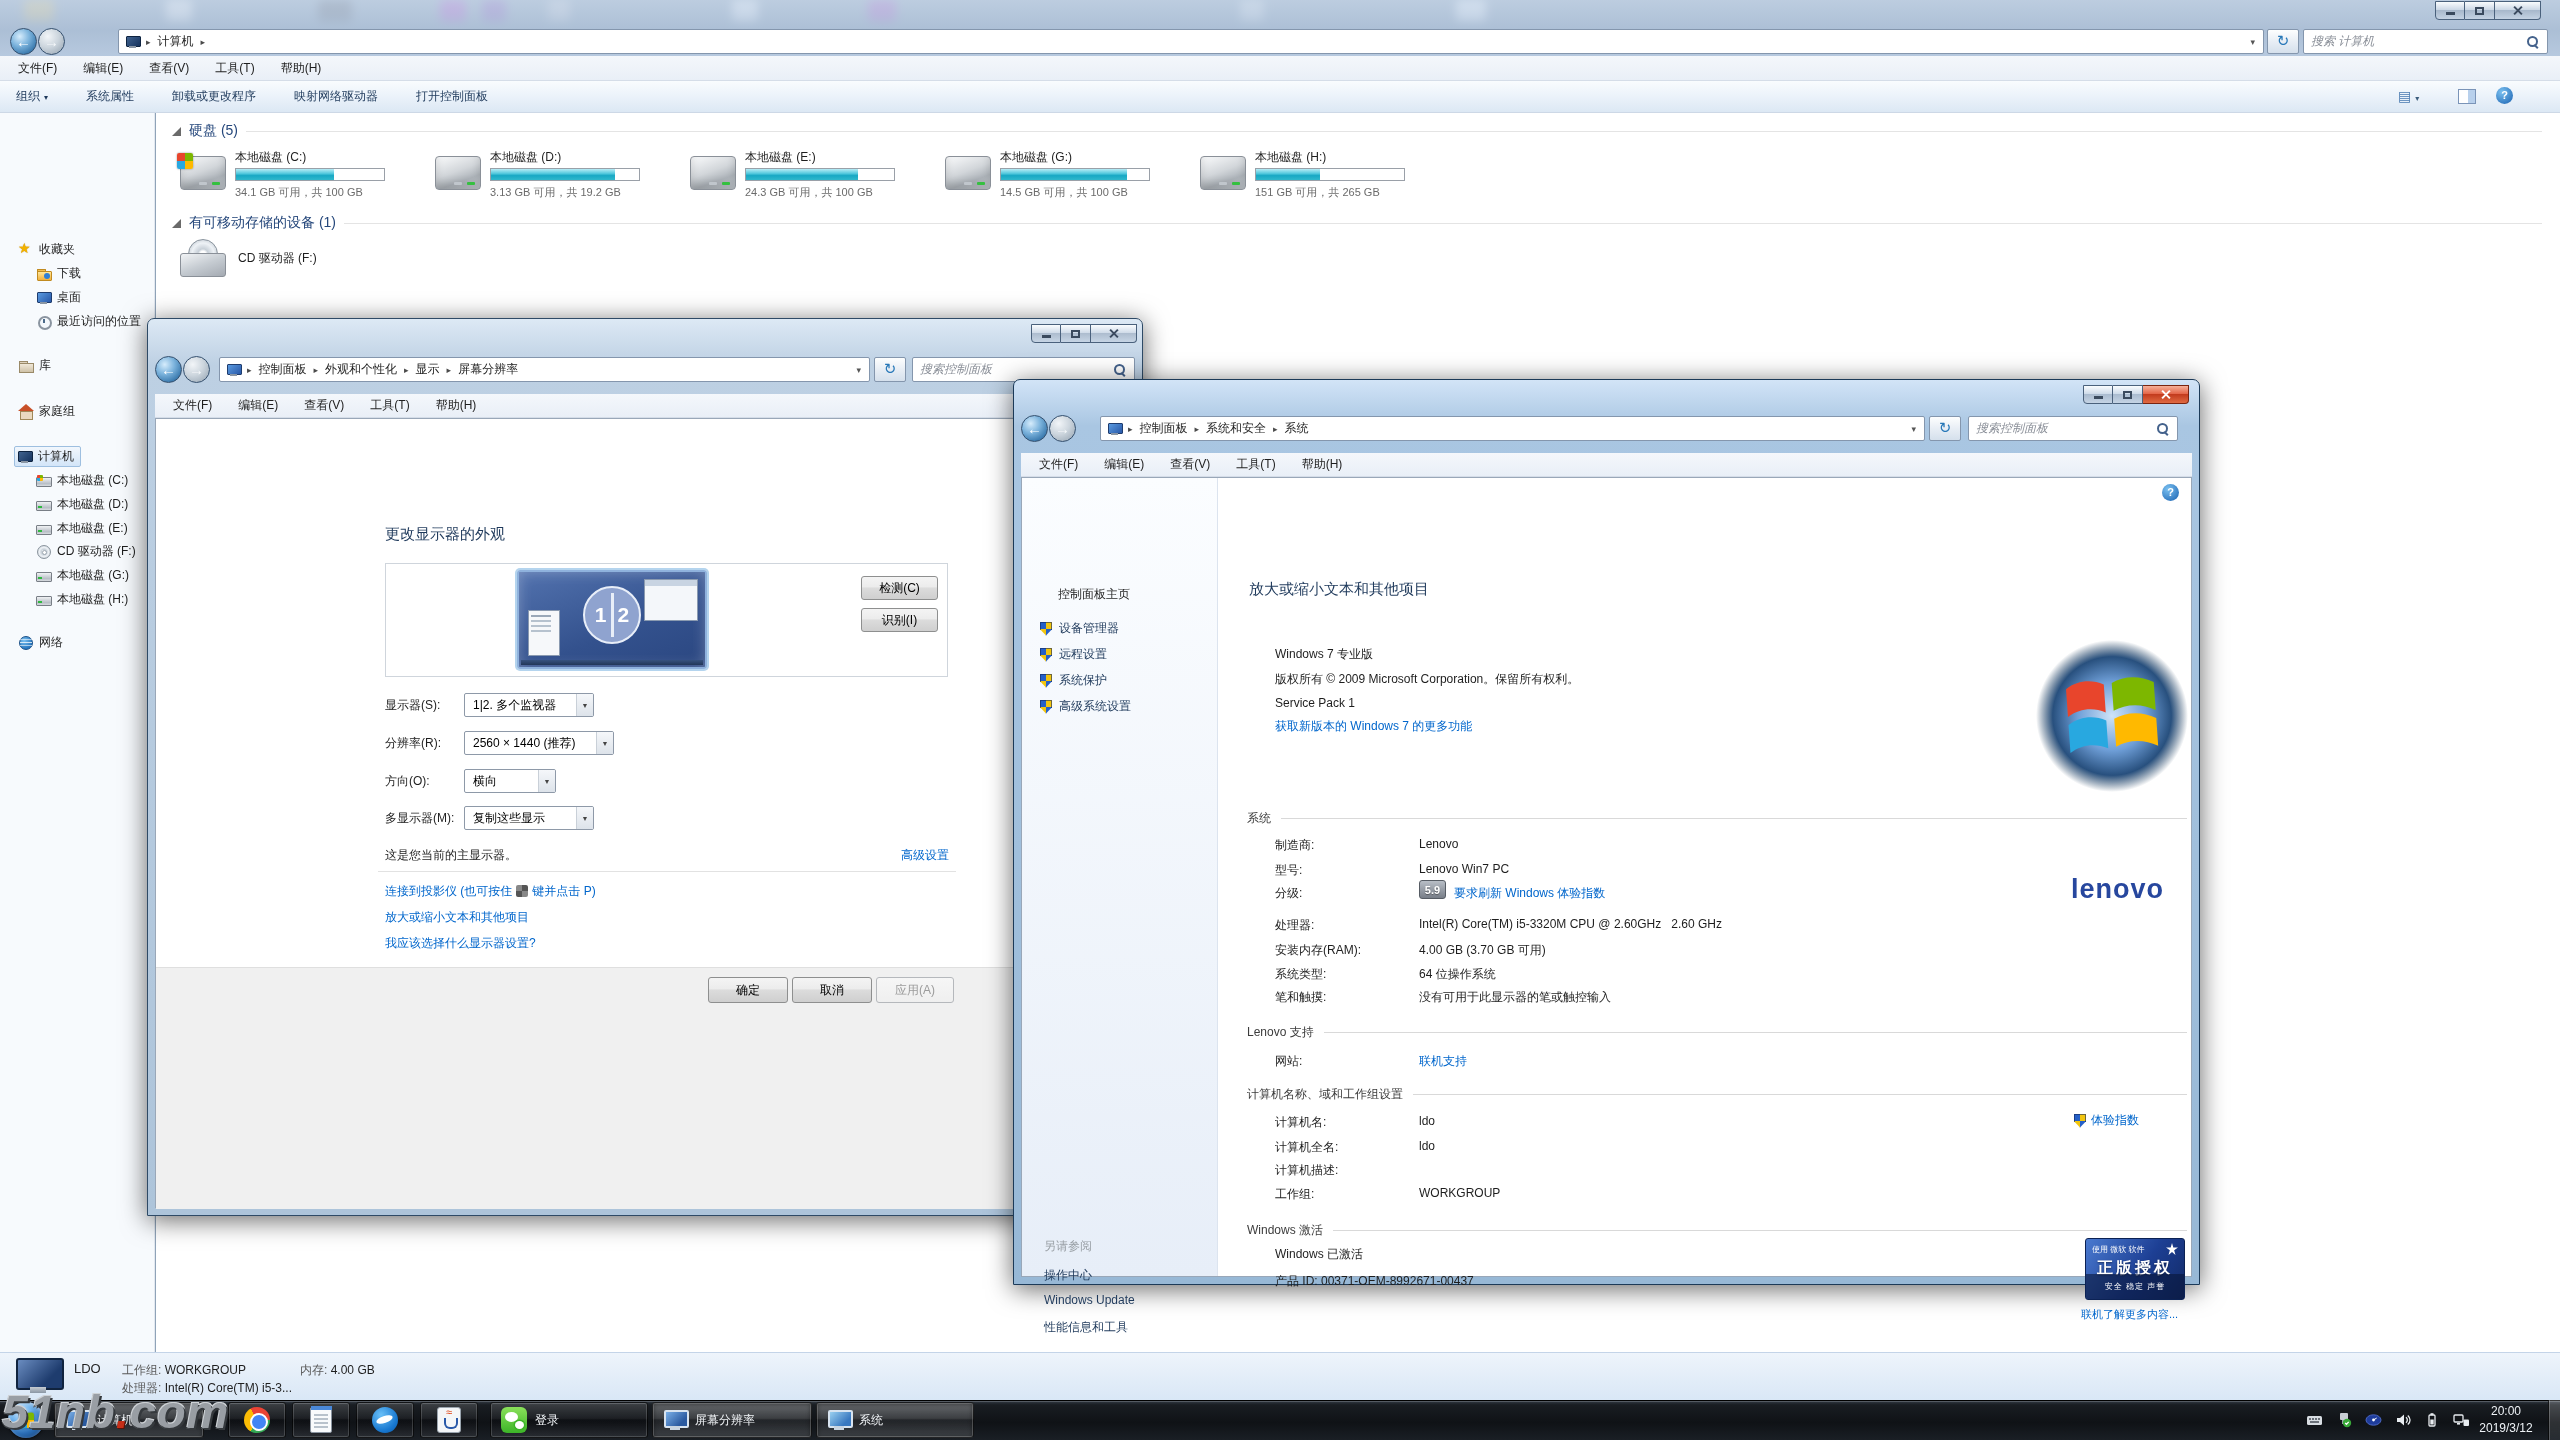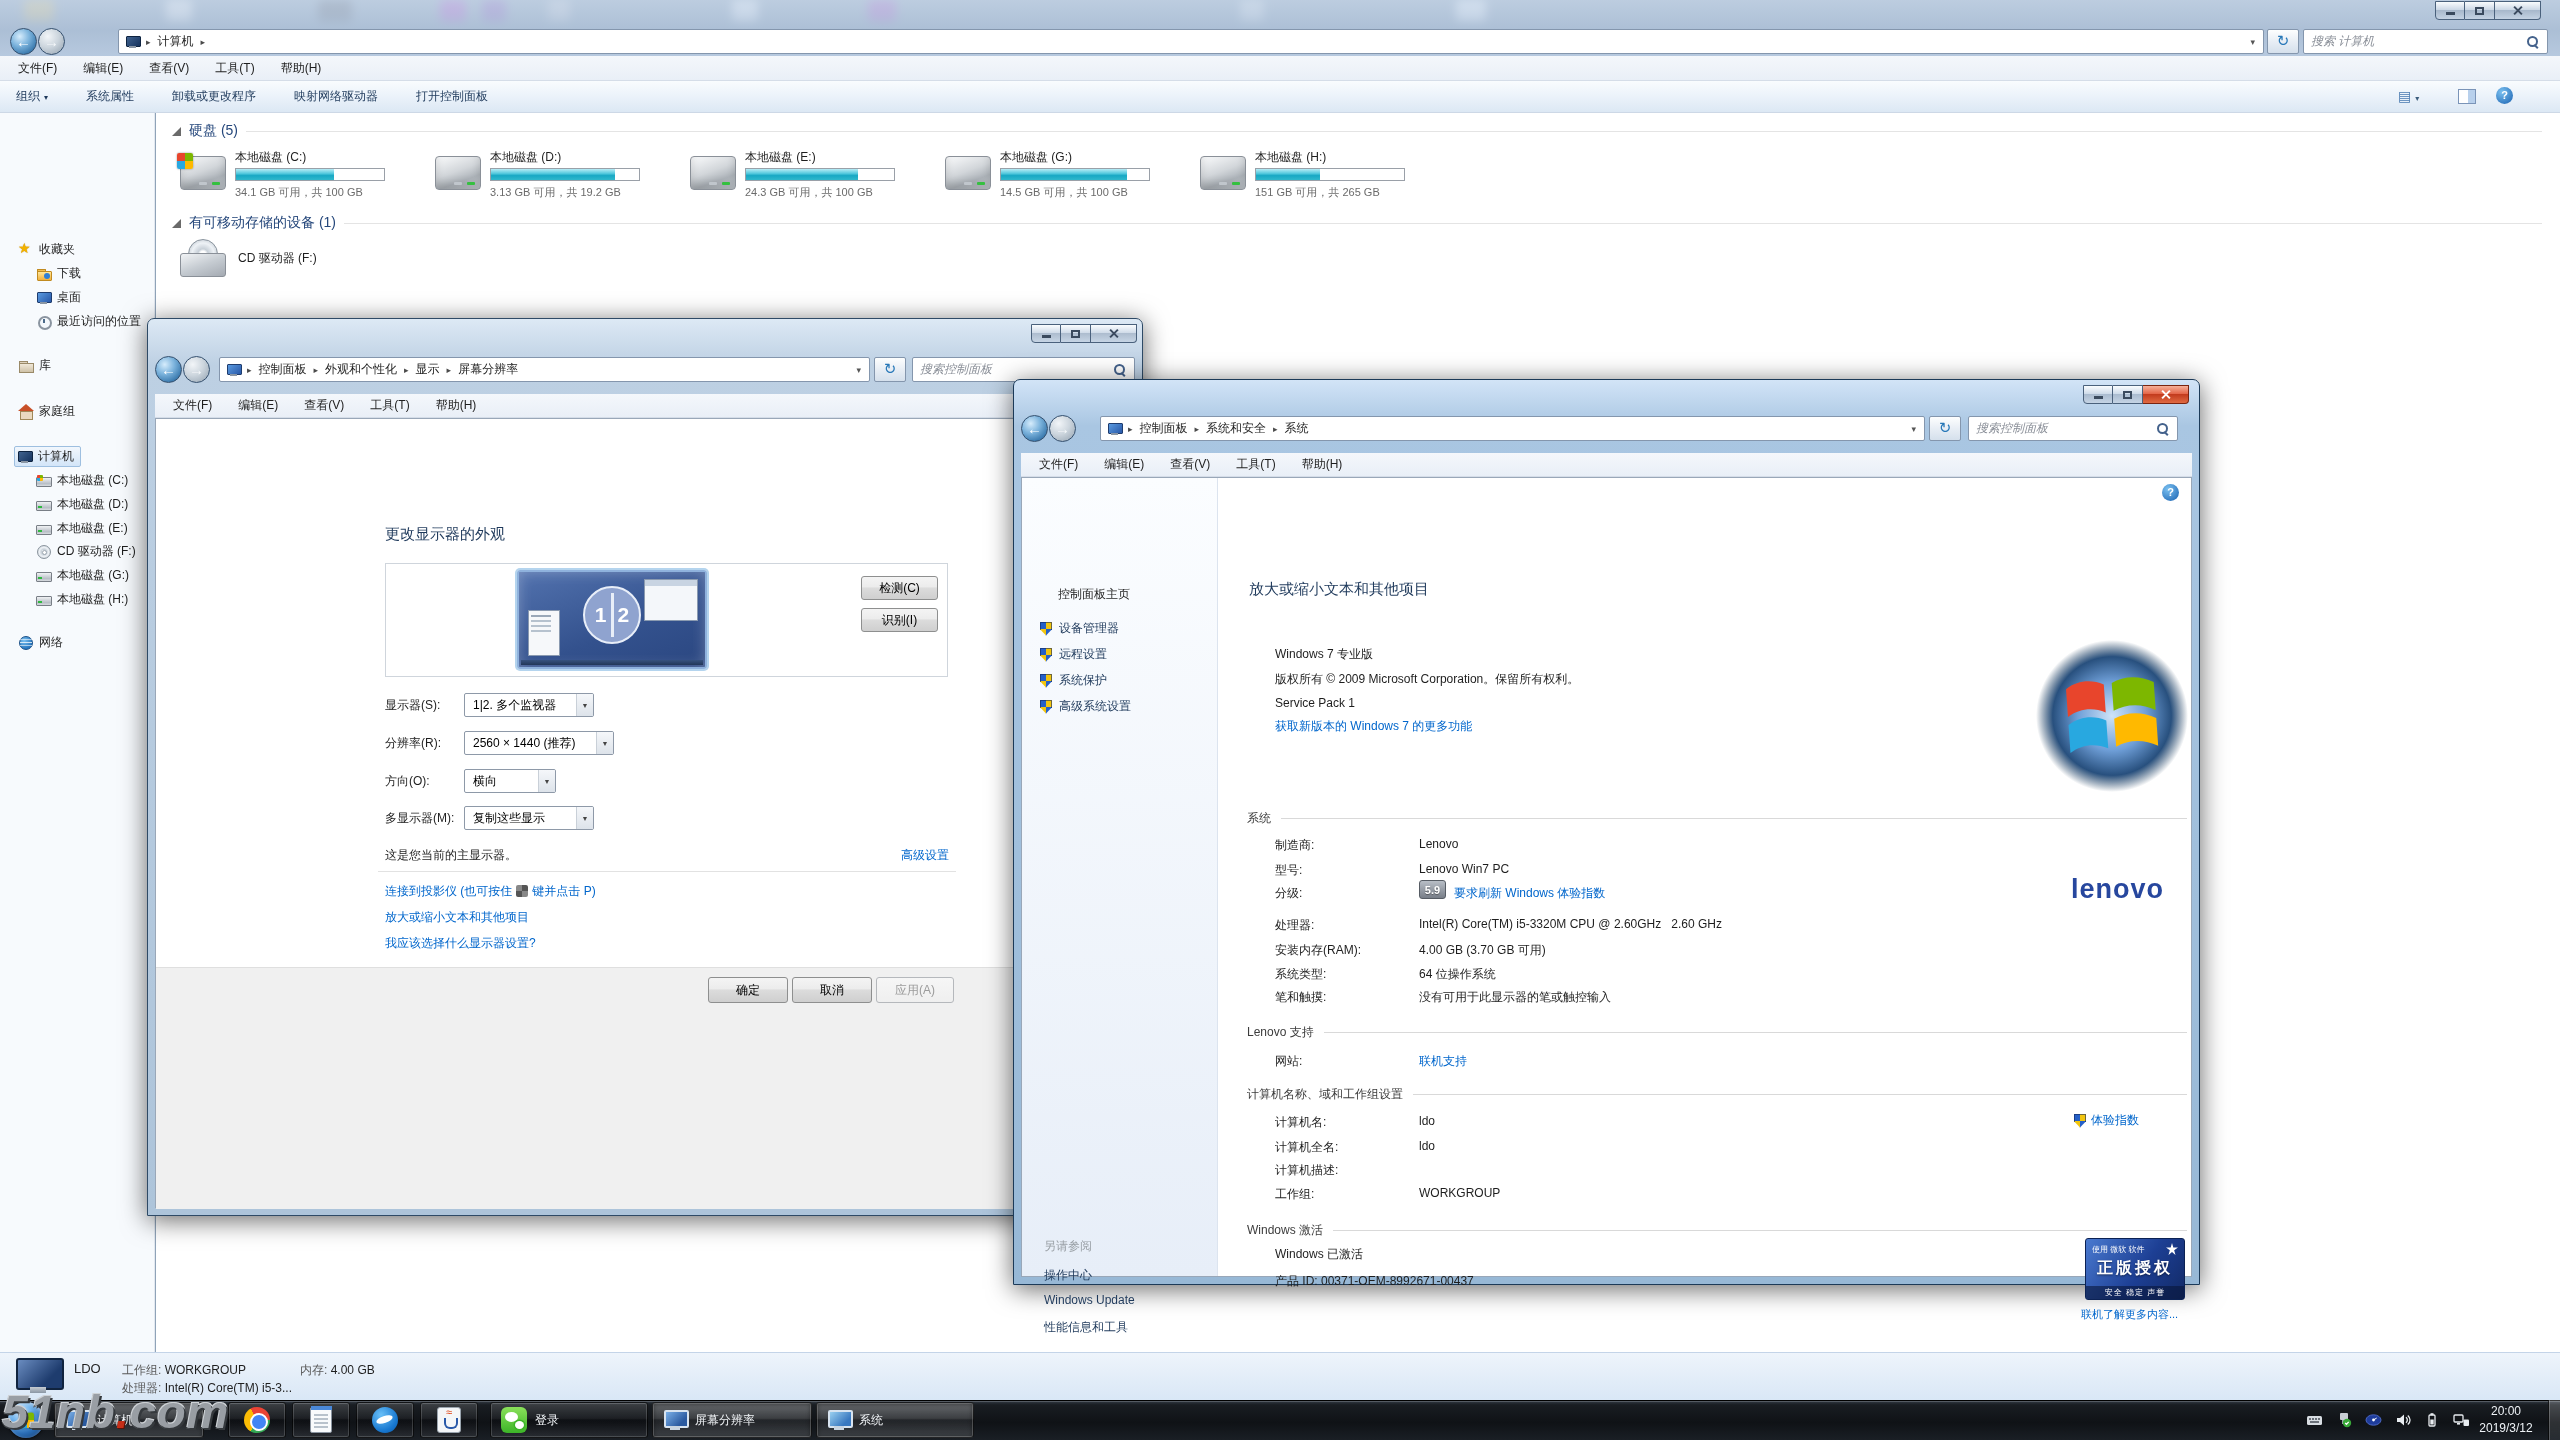--- a/index.html
+++ b/index.html
@@ -130,21 +130,21 @@
 .circ{position:absolute;left:50%;top:45%;transform:translate(-50%,-50%);width:58px;height:58px;border-radius:50%;background:#8fa3cf;border:2px solid #e8eef8;display:flex;align-items:center;justify-content:center;color:#fff;font-weight:bold;font-size:21px}
 .circ .cbar{width:3px;height:44px;background:#e8eef8;margin:0 4px}
 
 
 .wei{display:inline-flex;align-items:center;justify-content:center;width:27px;height:19px;border-radius:3px;background:linear-gradient(#b8bec6,#787e88);border:1px solid #565c64;color:#fff;font-weight:bold;font-size:11px;text-shadow:0 1px 1px rgba(0,0,0,.4)}
 .lenovo{position:absolute;font-size:27px;font-weight:bold;letter-spacing:1px;color:#27479e}
 .genuine{position:absolute;width:100px;height:62px;border-radius:3px;background:linear-gradient(125deg,#4a7ad0,#1d3f94 55%,#122a66);border:1px solid #0c2254;color:#fff;overflow:hidden}
 .genuine .t{font-size:8px;padding:4px 6px 0;display:flex;align-items:center}
 .genuine .gstar{margin-left:auto;width:12px;height:12px;background:#fff;clip-path:polygon(50% 0,61% 38%,100% 38%,68% 61%,79% 100%,50% 75%,21% 100%,32% 61%,0 38%,39% 38%)}
 .genuine .m{font-size:16px;font-weight:bold;text-align:center;letter-spacing:3px;margin-top:3px;text-shadow:0 1px 2px rgba(0,0,0,.5)}
-.genuine .b{position:absolute;bottom:0;left:0;right:0;background:rgba(8,22,56,.6);font-size:8px;text-align:center;padding:1px 0;letter-spacing:1px}
+.genuine .b{position:absolute;bottom:0;left:0;right:0;background:rgba(8,22,56,.6);font-size:8px;text-align:center;padding:7px 0;letter-spacing:1px}
 
 
 .taskbar{position:absolute;left:0;top:1400px;width:2560px;height:40px;background:linear-gradient(#2a3publish038,#191d22 8%,#101318 55%,#1b2026);background:linear-gradient(#323a44,#191d22 10%,#0f1216 55%,#1a1f25);border-top:1px solid #000;box-shadow:inset 0 1px 0 rgba(255,255,255,.18);z-index:40}
 .orb{position:absolute;left:8px;top:1402px;width:36px;height:36px;border-radius:50%;background:radial-gradient(circle at 35% 28%,#cfe8ff,#6db2ec 30%,#2a6cb4 62%,#123e74 90%);box-shadow:inset 0 2px 4px rgba(255,255,255,.6),0 1px 3px rgba(0,0,0,.7);z-index:41;display:flex;align-items:center;justify-content:center}
 .orb .flag4{position:static;width:15px;height:15px;border-radius:3px;transform:skewY(-6deg)}
 .tbtn{position:absolute;top:1402px;height:36px;border:1px solid rgba(0,0,0,.65);border-radius:3px;background:linear-gradient(rgba(255,255,255,.15),rgba(255,255,255,.05) 45%,rgba(0,0,0,.12) 50%,rgba(255,255,255,.07));box-shadow:inset 0 0 0 1px rgba(255,255,255,.16);display:flex;align-items:center;gap:8px;padding:0 10px;color:#f2f5f8;z-index:41;white-space:nowrap}
 .tbtn.pressed{background:linear-gradient(rgba(255,255,255,.34),rgba(255,255,255,.18) 45%,rgba(255,255,255,.08) 50%,rgba(255,255,255,.16));box-shadow:inset 0 1px 5px rgba(0,0,0,.55),inset 0 0 0 1px rgba(255,255,255,.28)}
 .tbtn.icononly{justify-content:center;padding:0}
 .i-chrome{position:relative;width:26px;height:26px;border-radius:50%;background:conic-gradient(from -30deg,#ea4335 0 120deg,#34a853 0 240deg,#fbbc05 0 360deg)}
 .i-chrome::after{content:"";position:absolute;left:6px;top:6px;width:14px;height:14px;border-radius:50%;background:#4285f4;border:2px solid #fff}

